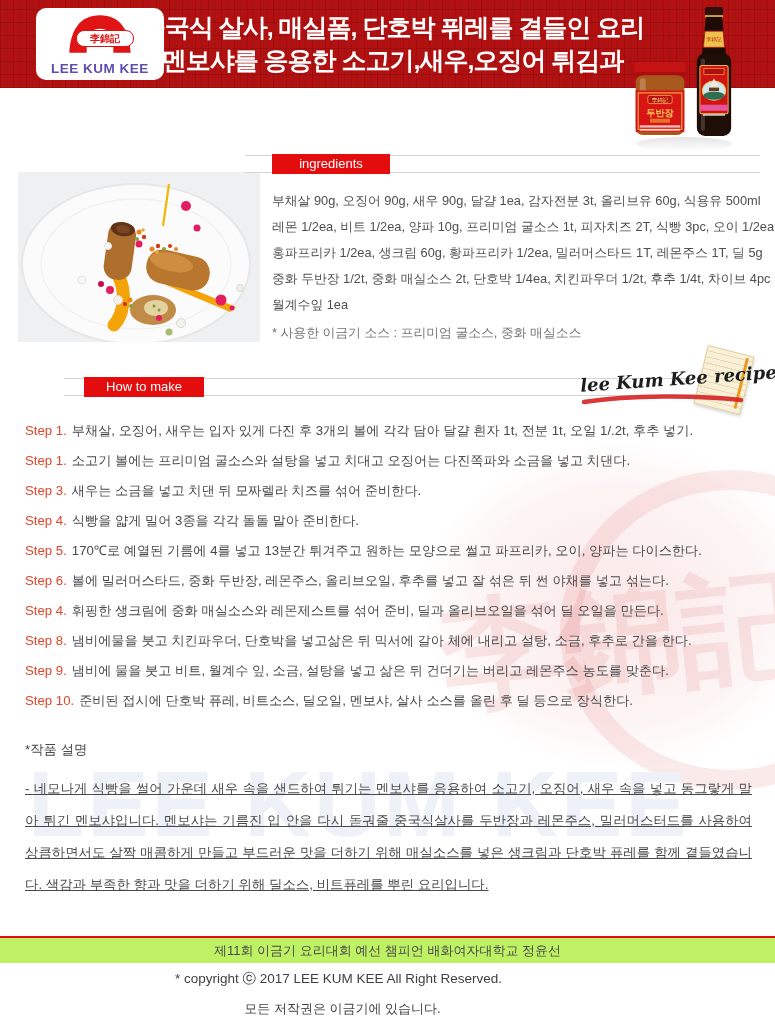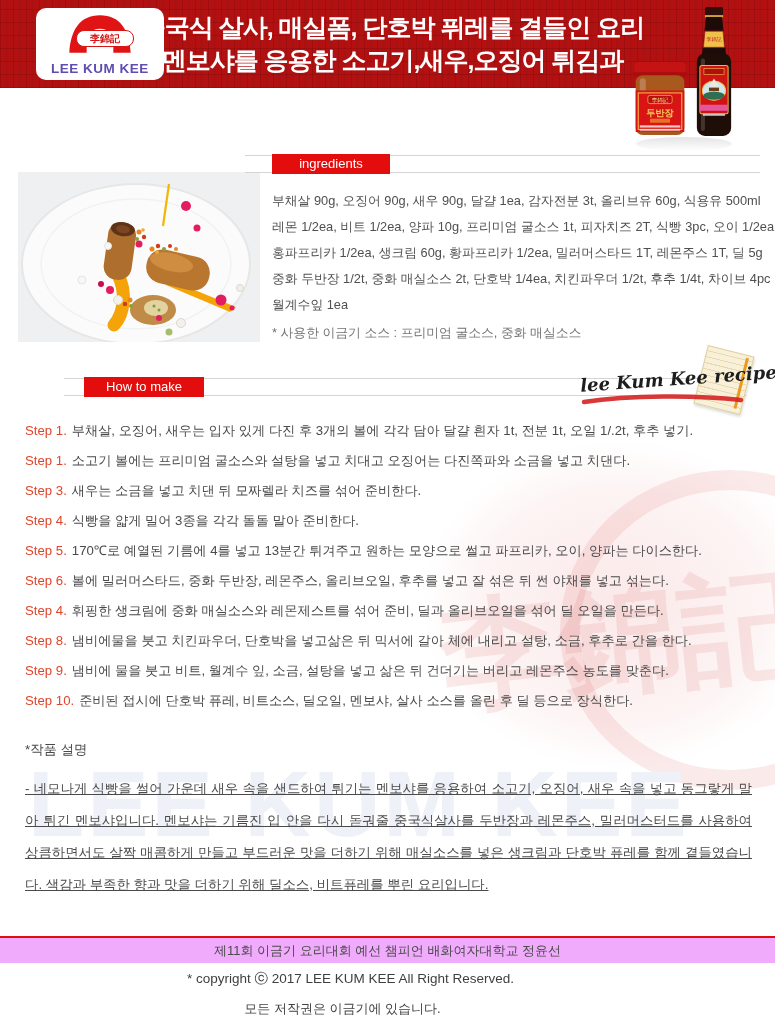--- a/index.html
+++ b/index.html
@@ -77,23 +77,23 @@
   .step{height:30px;line-height:30px;font-size:13.2px;color:#4a4a4a;white-space:nowrap;}
   .step-label{color:#e0452b;margin-right:5px;}
 
   
   .desc{position:absolute;left:25px;top:740px;width:727px;z-index:2;}
   .desc-title{font-size:13.4px;color:#4a4a4a;line-height:20px;margin-bottom:13px;}
   .desc-body{font-size:13.4px;color:#4a4a4a;line-height:32px;text-align:justify;text-decoration:underline;}
 
   
   .footer-redline{position:absolute;left:0;top:936px;width:775px;height:2px;background:#e30d0d;z-index:2;}
-  .footer-band{position:absolute;left:0;top:938px;width:775px;height:25px;background:#f0abfc;
+  .footer-band{position:absolute;left:0;top:938px;width:775px;height:25px;background:#bef264;
                text-align:center;line-height:25px;font-size:13px;color:#4a4a4a;z-index:2;}
-  .footer-copy{position:absolute;left:12px;top:970px;width:677px;text-align:center;font-size:13.5px;
+  .footer-copy{position:absolute;left:0;top:970px;width:677px;text-align:center;font-size:13.5px;
                color:#3f3f3f;z-index:2;}
   .footer-rights{position:absolute;left:0;top:1000px;width:685px;text-align:center;font-size:13px;
                  color:#3f3f3f;z-index:2;}
 </style>
 </head>
 <body>
 
 <div class="page">
 
   <div class="wm-circle"></div>

